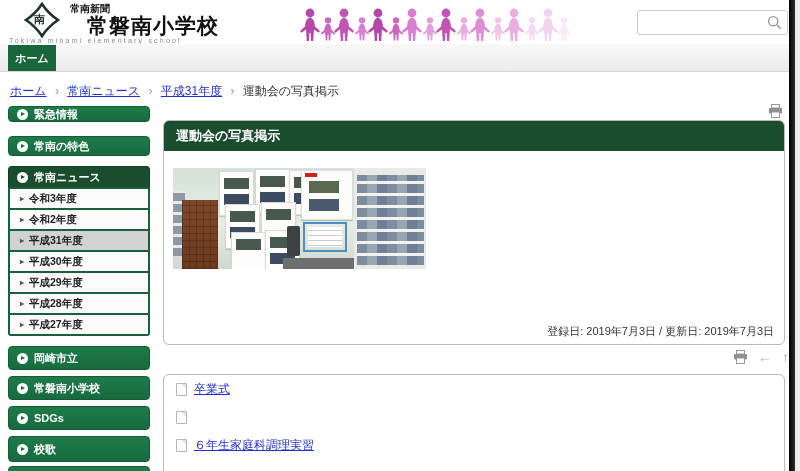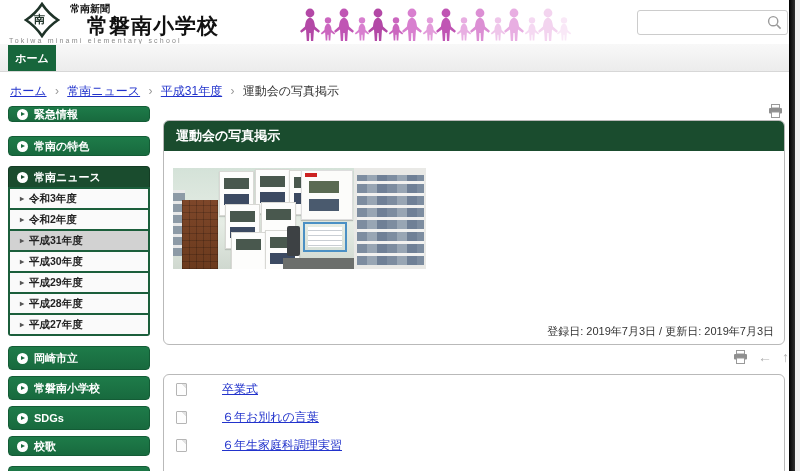--- a/index.html
+++ b/index.html
@@ -67,21 +67,21 @@
   .date-line{position:absolute;right:10px;bottom:5px;font-size:11px;color:#333;}
 
   .action-icons{position:absolute;left:733px;top:350px;display:flex;align-items:center;gap:10px;}
   .arrow-ic{color:#b0b0b0;font-size:14px;font-weight:bold;line-height:14px;cursor:pointer;}
 
   
   .category{position:absolute;left:163px;top:374px;width:622px;height:120px;border:1px solid #b9b9b9;border-radius:6px 6px 0 0;background:#fff;box-sizing:border-box;}
   .cat-header{height:28px;background:#f3f3f3;border-bottom:1px solid #ddd;border-radius:5px 5px 0 0;font-size:12px;font-weight:bold;color:#333;line-height:28px;padding-left:12px;}
   .cat-row{display:flex;align-items:center;gap:7px;padding-left:12px;height:28px;}
   .page-icon{width:9px;height:11px;border:1px solid #b5b5b5;border-radius:1px;background:linear-gradient(225deg,#e2e2e2 3px,#fdfdfd 3px);flex:0 0 auto;}
-  .cat-link{color:#2233cc;text-decoration:underline;font-size:12px;cursor:pointer;margin-left:28px;}
+  .cat-link{color:#2233cc;text-decoration:underline;font-size:12px;cursor:pointer;}
 
   
   .edge-dark{position:absolute;left:789px;top:0;width:6px;height:471px;background:linear-gradient(90deg,#000,#2e2e2e);}
   .edge-light{position:absolute;left:795px;top:0;width:5px;height:471px;background:#ededed;}
 </style>
 </head>
 <body>
 
 <div class="page">
 
@@ -193,21 +193,21 @@
       <span>岡崎市立</span>
     </div>
     <div class="side-btn" style="top:270px;height:24px;">
       <span class="dot"></span>
       <span>常磐南小学校</span>
     </div>
     <div class="side-btn" style="top:300px;height:24px;">
       <span class="dot"></span>
       <span>SDGs</span>
     </div>
-    <div class="side-btn" style="top:330px;height:20px;">
+    <div class="side-btn" style="top:330px;height:26px;">
       <span class="dot"></span>
       <span>校歌</span>
     </div>
     <div class="side-btn" style="top:360px;height:20px;"></div>
   </div>
 
   <svg class="print-top" width="15" height="14" viewBox="0 0 15 14">
     <rect x="3.5" y="0.5" width="8" height="3.5" fill="#fff" stroke="#999"></rect>
     <rect x="1" y="4" width="13" height="5.5" rx="1" fill="#8f8f8f"></rect>
     <rect x="3.5" y="8" width="8" height="5.5" fill="#fff" stroke="#999"></rect>
@@ -252,21 +252,20 @@
     <span class="arrow-ic">↑</span>
   </div>
 
   <div class="category">
     <div class="cat-row">
       <span class="page-icon"></span>
       <span class="cat-link">卒業式</span>
     </div>
     <div class="cat-row">
       <span class="page-icon"></span>
-      <span class="cat-link">６年お別れの言葉</span>
     </div>
     <div class="cat-row">
       <span class="page-icon"></span>
       <span class="cat-link">６年生家庭科調理実習</span>
     </div>
   </div>
 
   <div class="edge-dark"></div>
   <div class="edge-light"></div>
 

